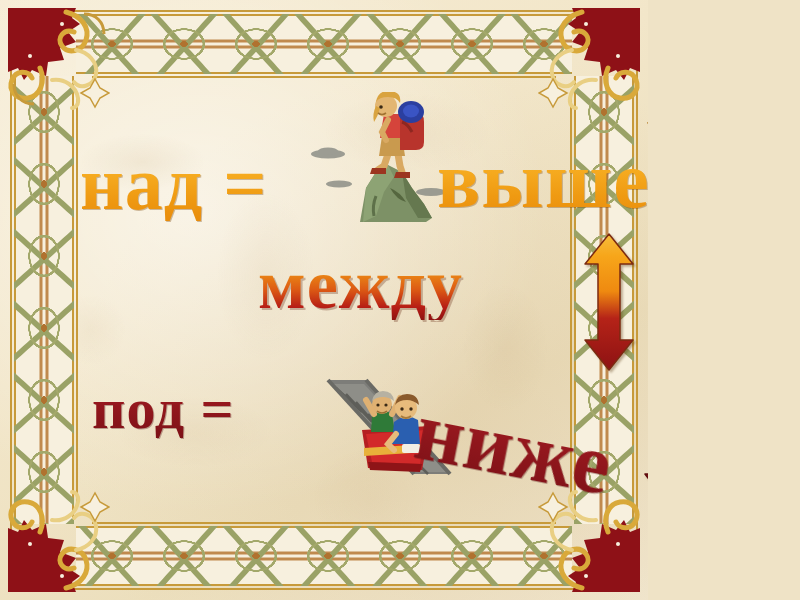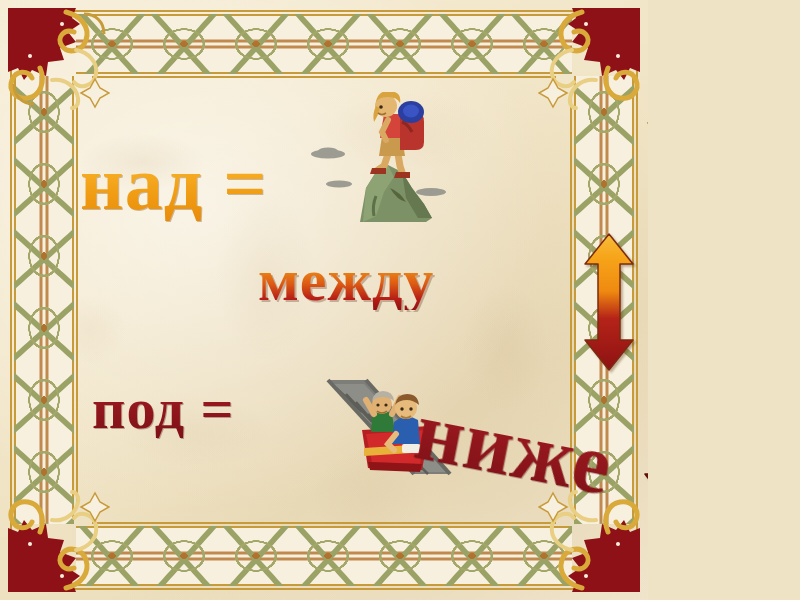--- a/index.html
+++ b/index.html
@@ -109,21 +109,21 @@
   }
   .gradfire{
     background:linear-gradient(to bottom,#f4b739 0%,#ef9516 26%,#dd5b14 56%,#b61d16 82%,#8e1211 100%);
     -webkit-background-clip:text;background-clip:text;
     -webkit-text-fill-color:transparent;color:transparent;
     filter:drop-shadow(2px 2px 0px rgba(100,40,15,.3));
   }
 
   #w-nad   { left:80px;  top:145px; font-size:76px; letter-spacing:1px;}
   #w-vyshe { left:437px; top:140px; font-size:80px; letter-spacing:1px;}
-  #w-mezhdu{ left:258px; top:250px; font-size:60px; letter-spacing:1px;}
+  #w-mezhdu{ left:258px; top:250px; font-size:70px; letter-spacing:1px;}
   #w-pod   { left:92px;  top:380px; font-size:58px; letter-spacing:1px;}
   #w-nizhe { left:425px; top:388px; font-size:84px; letter-spacing:1px;
              transform:rotate(11deg);transform-origin:left top;}
 
   
   .arrow{position:absolute;}
   .arrow svg{display:block;width:100%;height:100%;
              filter:drop-shadow(2px 2px 1px rgba(90,55,15,.38));}
   #a-up   {left:646px;top:85px;  width:62px;height:130px;}
   #a-both {left:582px;top:232px; width:54px;height:140px;}
@@ -247,20 +247,21 @@
       <path d="M82 28 l-6 12 l4 8" fill="none" stroke="#d9a962" stroke-width="6" stroke-linecap="round"></path>
 
       <circle cx="80" cy="14" r="11" fill="#e3b672"></circle>
       <path d="M70 10 q2 -12 14 -11 q12 1 10 12 q-3 -6 -12 -6 q-9 0 -12 5z" fill="#d9a33f"></path>
       <path d="M70 14 q-4 8 -2 16 q4 -6 6 -14z" fill="#d9a33f"></path>
       <circle cx="75" cy="15" r="1.8" fill="#3a2a16"></circle>
       <path d="M72 21 q4 3 8 0" fill="none" stroke="#a07231" stroke-width="1.6"></path>
     </svg>
   </div>
 
+  <div class="word orange" id="w-vyshe">выше</div>
 
   <div class="arrow" id="a-up">
     <svg viewBox="0 0 62 130" xmlns="http://www.w3.org/2000/svg">
       <defs>
         <linearGradient id="gUp" x1="0" y1="0" x2="1" y2="0">
           <stop offset="0%" stop-color="#f0960f"></stop>
           <stop offset="22%" stop-color="#fdb42b"></stop>
           <stop offset="70%" stop-color="#f9a81a"></stop>
           <stop offset="100%" stop-color="#e08b07"></stop>
         </linearGradient>

